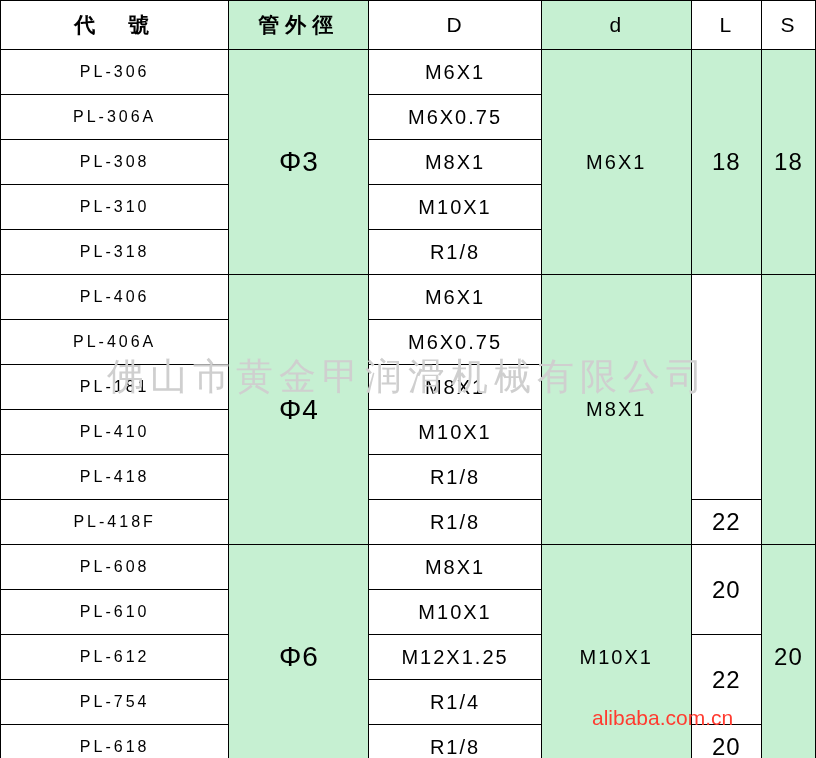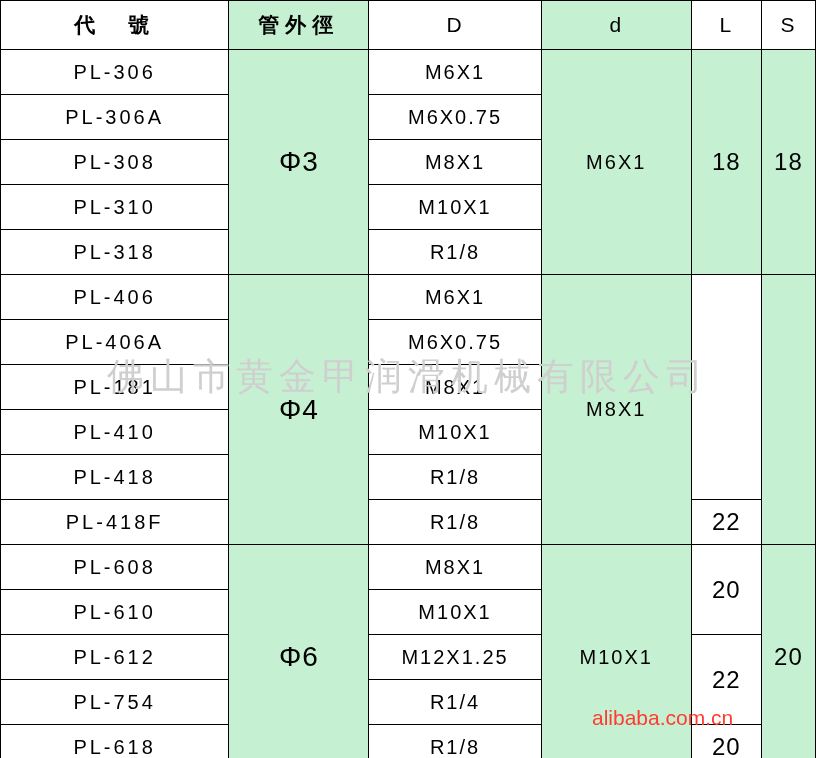--- a/index.html
+++ b/index.html
@@ -41,21 +41,21 @@
   }
   .hdr td.cjk {
     font-size: 21px;
     font-weight: bold;
     letter-spacing: 6px;
   }
   .green {
     background: #c6f0d2 !important;
   }
   .code-cell {
-    font-size: 20px;
+    font-size: 16px;
     letter-spacing: 3px;
     height: 44px;
   }
   .d-cell {
     font-size: 20px;
     letter-spacing: 2px;
   }
   .dd-cell {
     font-size: 20px;
     letter-spacing: 2px;

